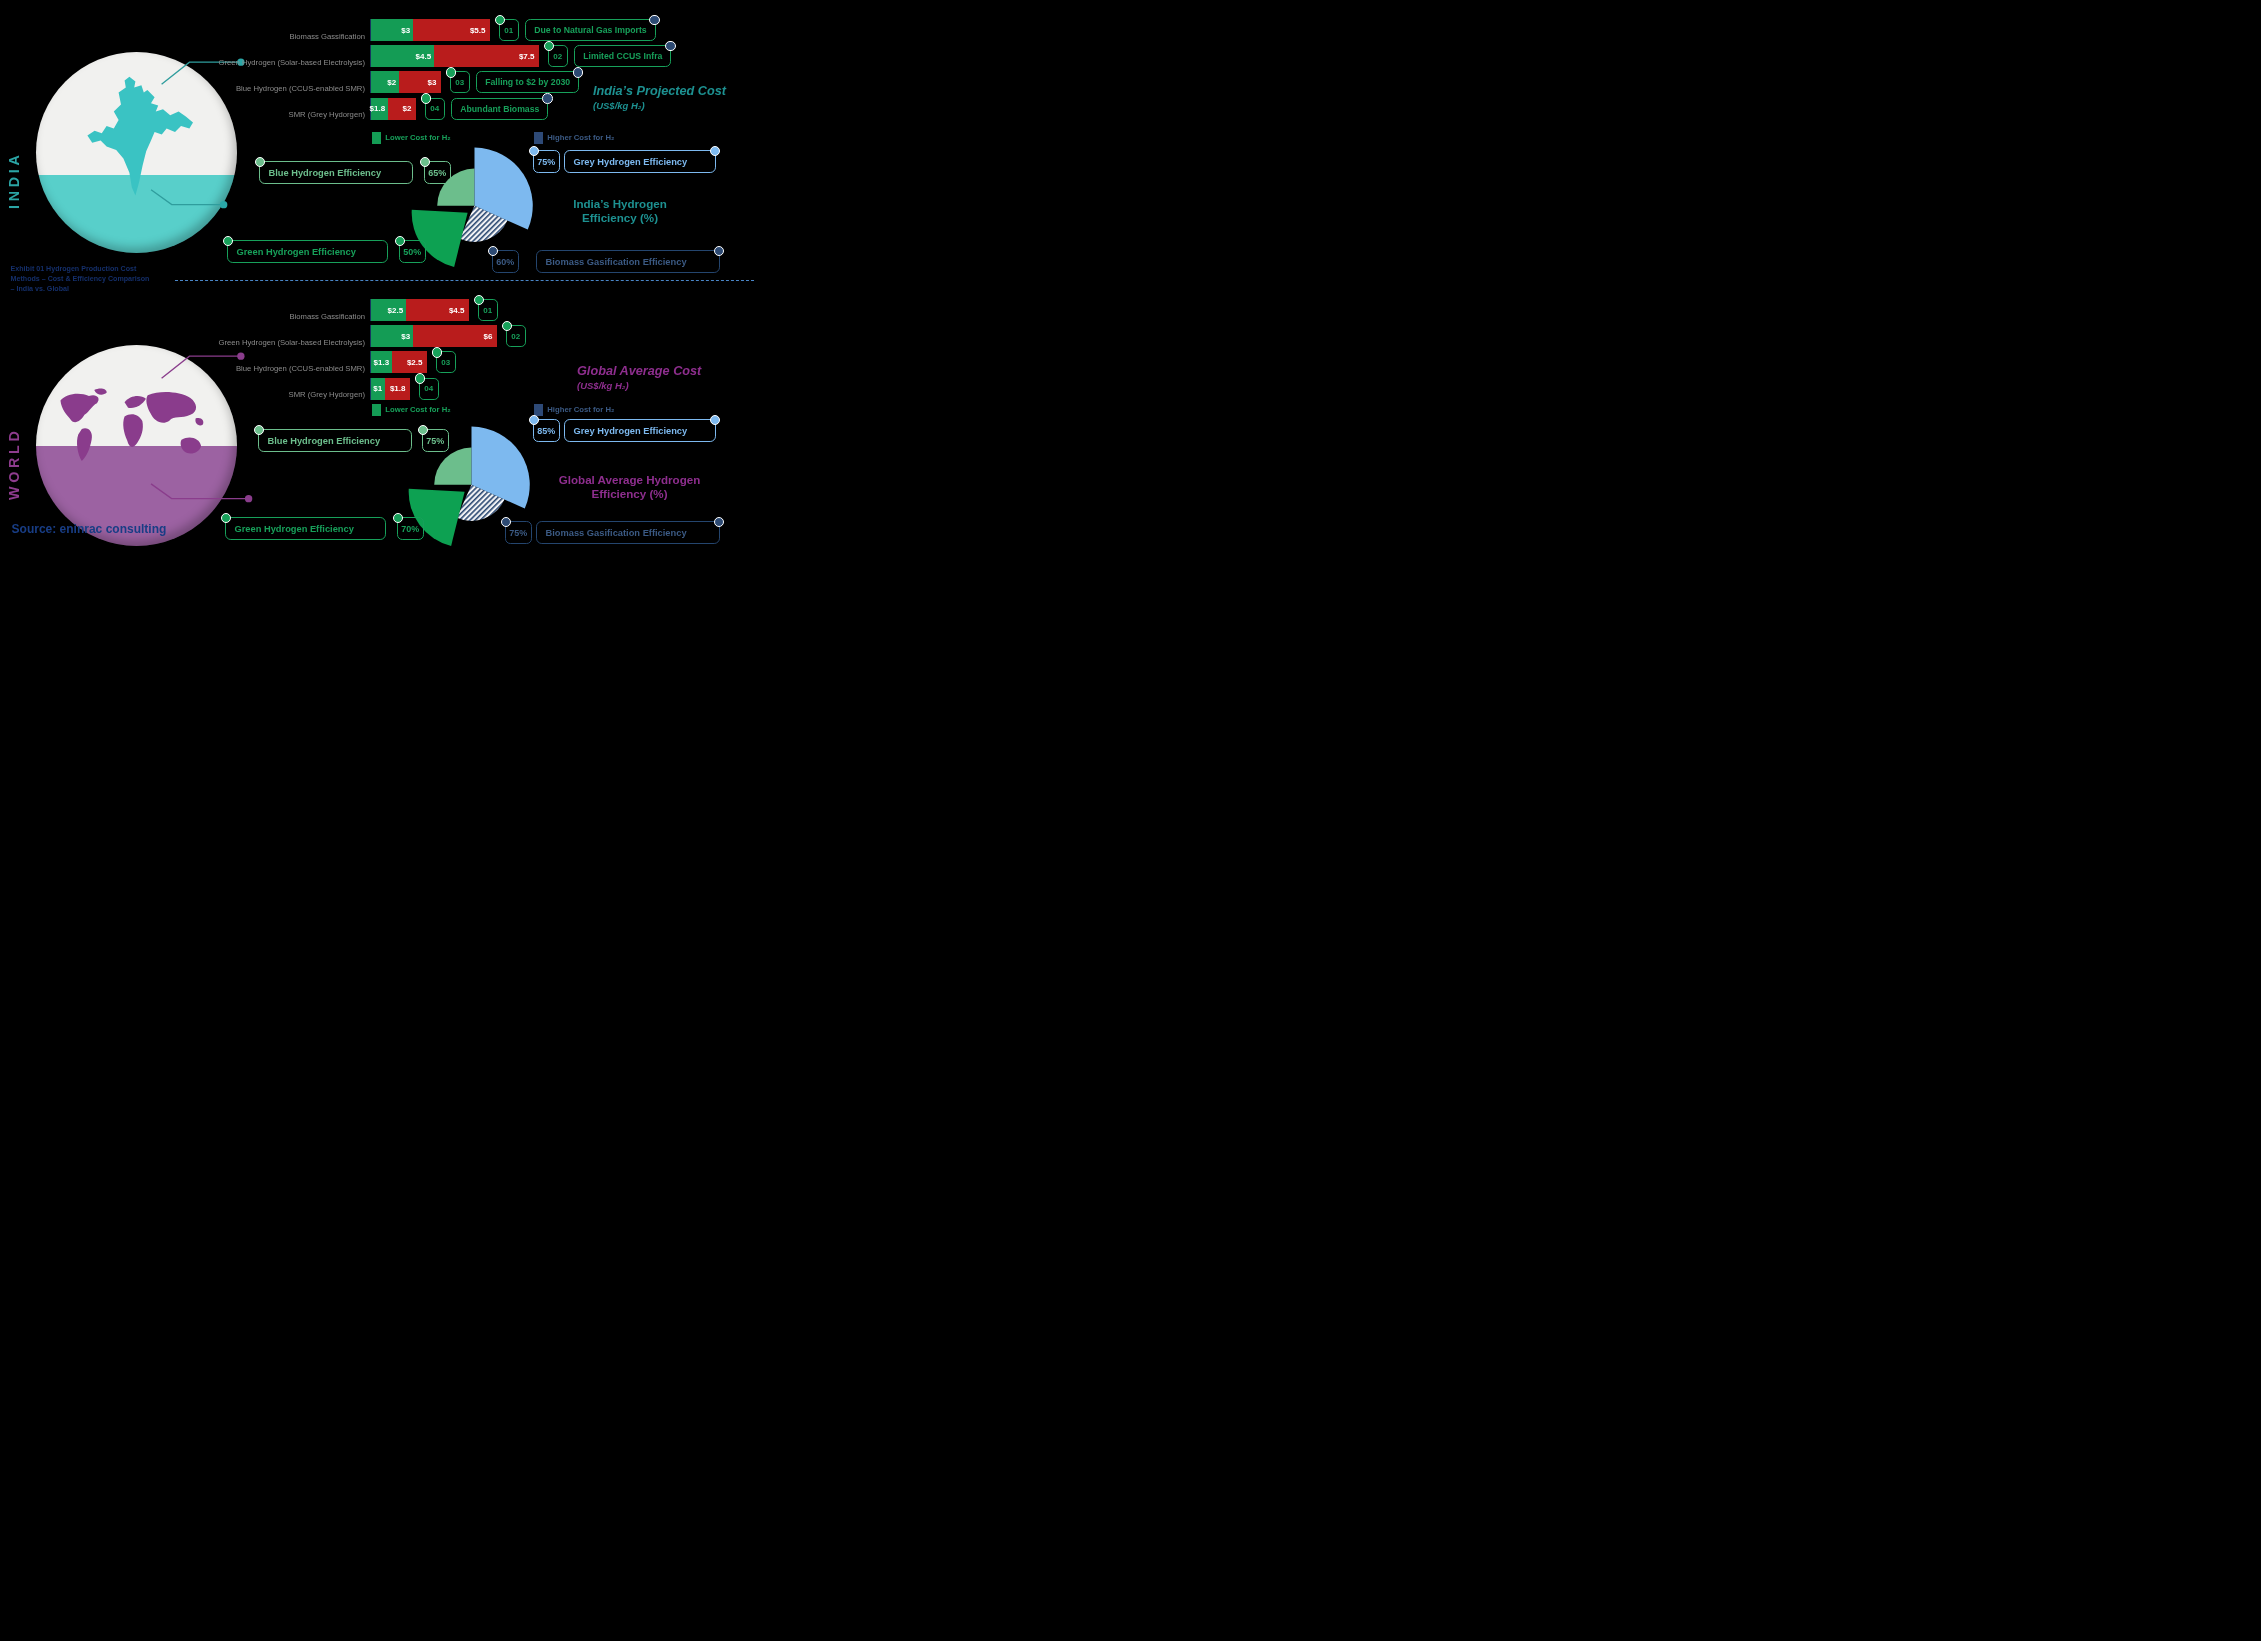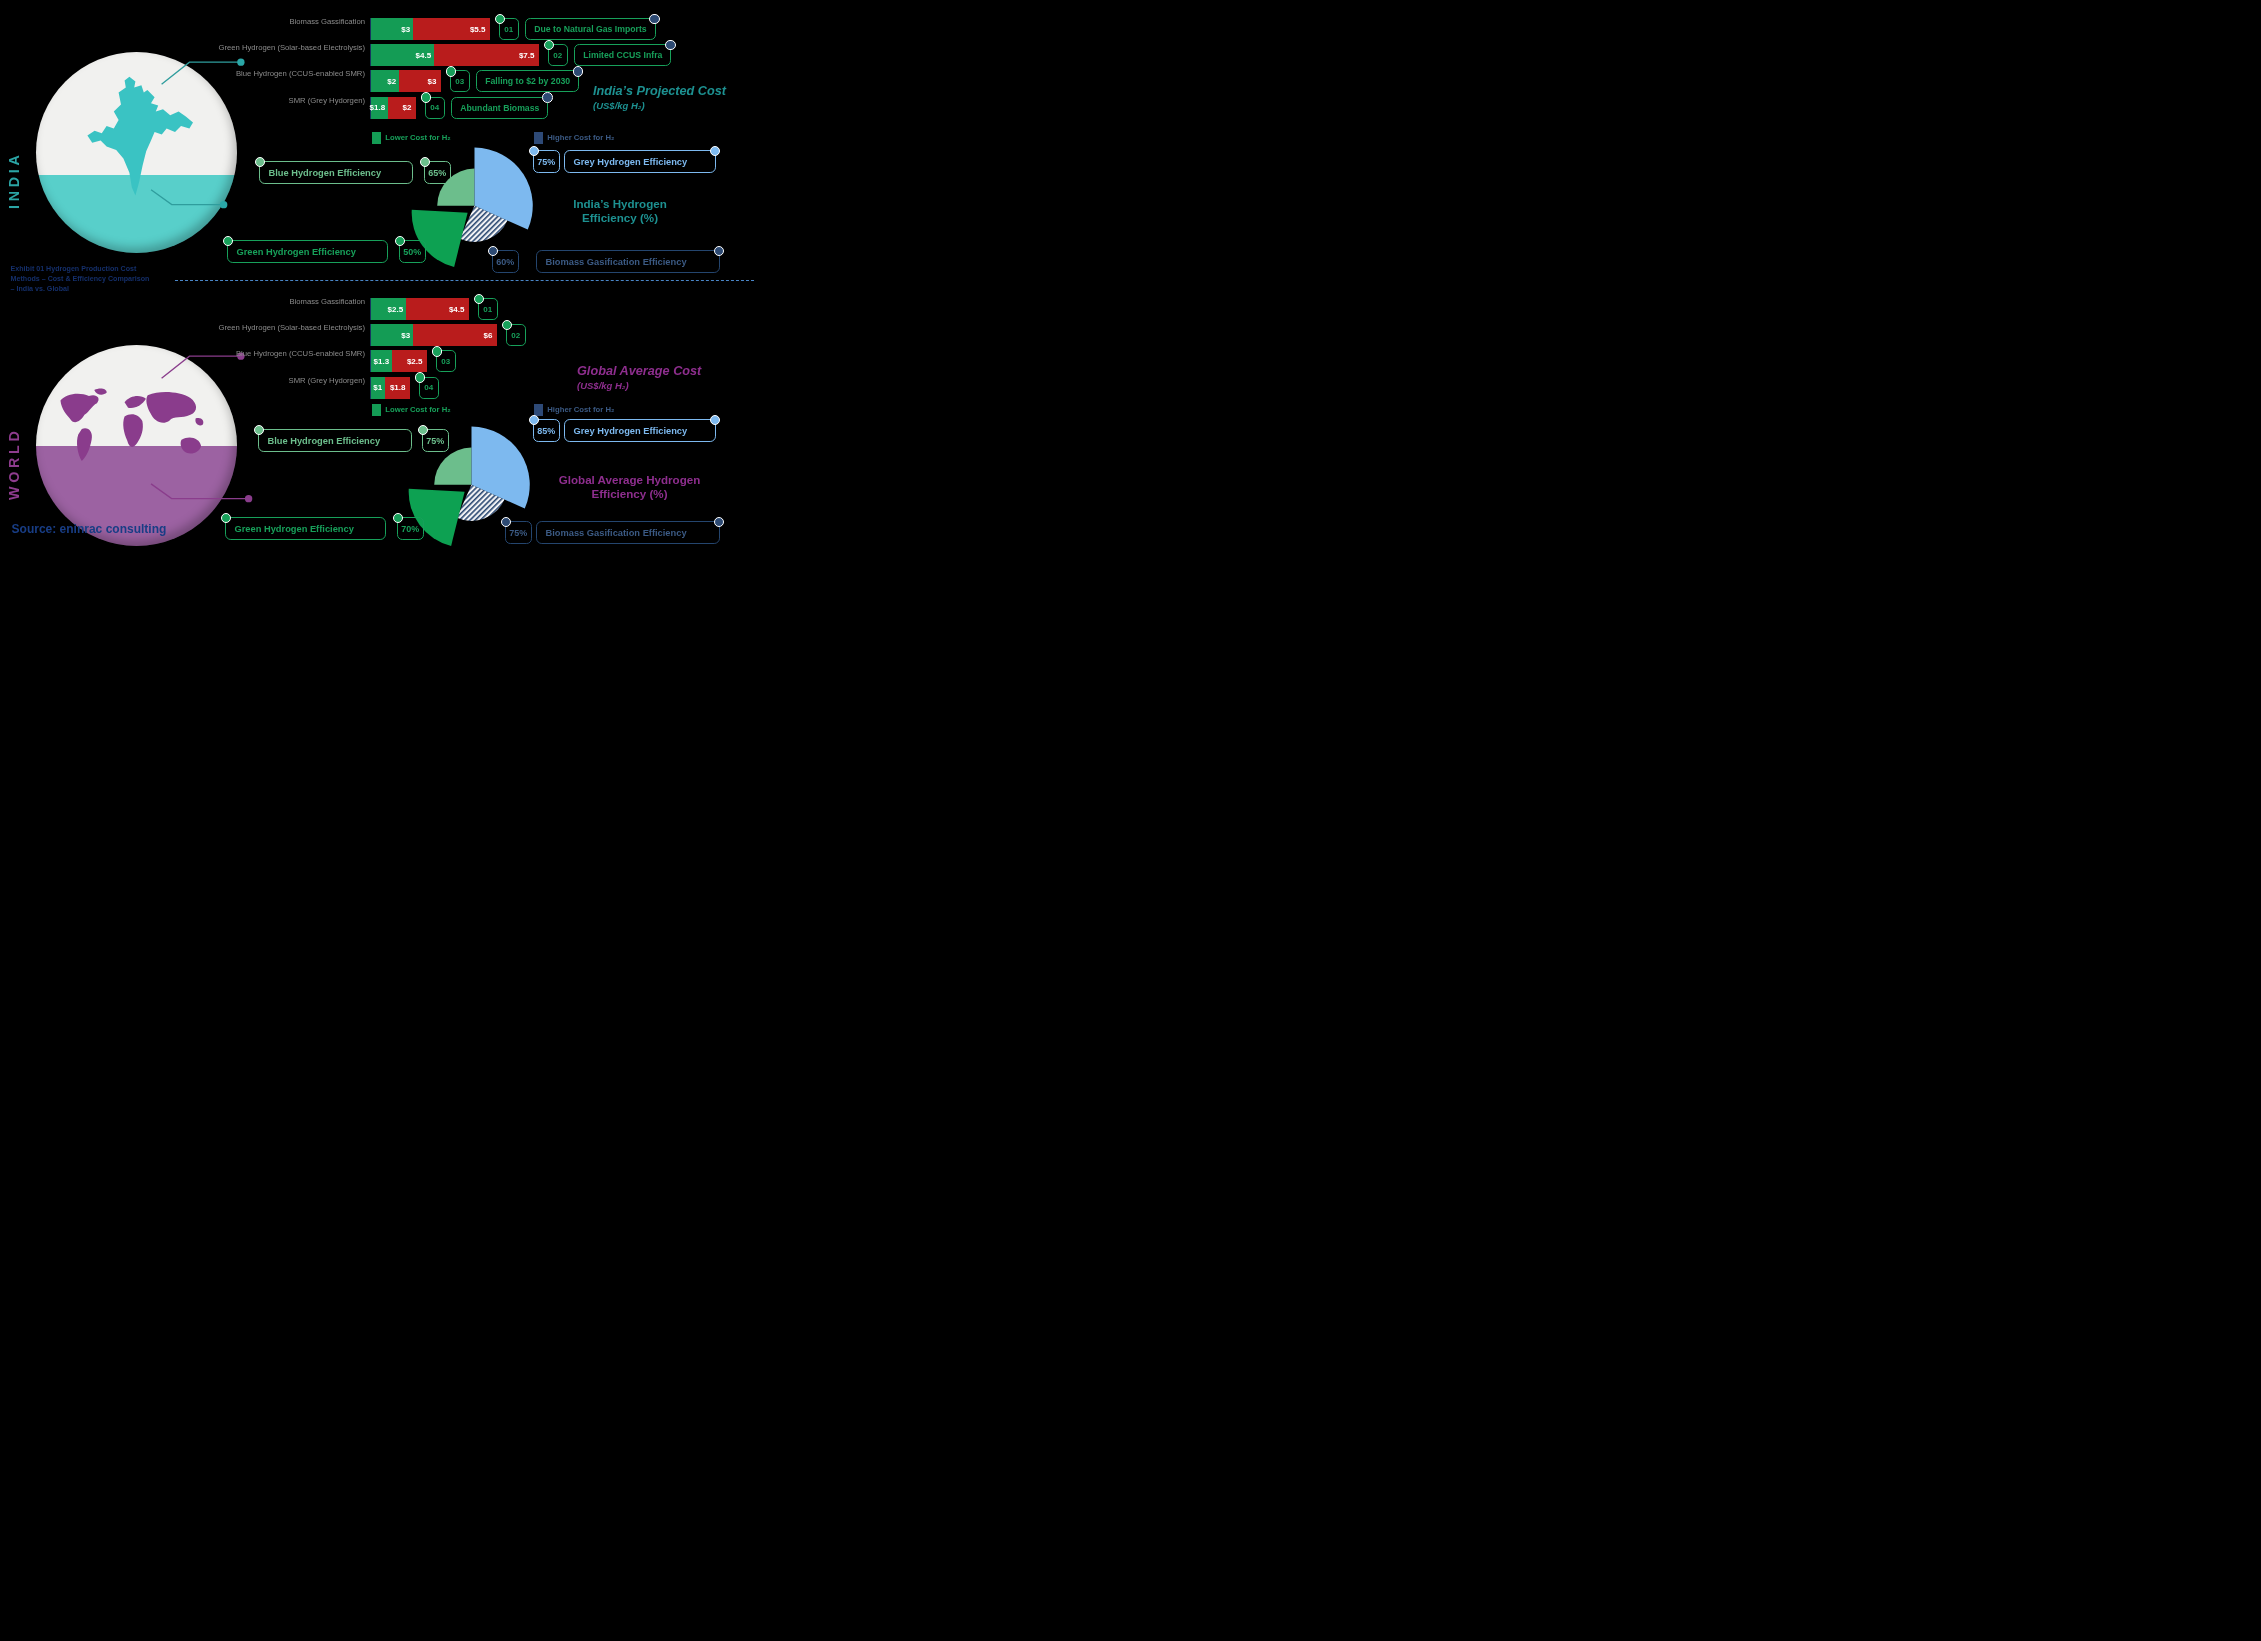--- a/index.html
+++ b/index.html
@@ -13,21 +13,21 @@
                  box-shadow:inset -3.2px -5.3px 9.5px rgba(0,0,0,.25);}
   .region-circle.india{background:linear-gradient(#f1f1ef 0 61%,#58cfca 61% 100%);}
   .region-circle.world{background:linear-gradient(#f1f1ef 0 50%,#9c62a2 50% 100%);}
   .region-label{position:absolute;writing-mode:vertical-rl;transform:rotate(180deg);
                 font-weight:bold;font-size:14.3px;letter-spacing:3.7px;}
   .region-label.india{color:#2ba5a5;}
   .region-label.world{color:#8e3c8e;}
 
   
   .bars{position:absolute;width:540px;display:flex;flex-direction:column;}
-  .bar-row{display:flex;align-items:flex-start;height:23px;margin-bottom:3.2px;}
+  .bar-row{display:flex;align-items:flex-end;height:23px;margin-bottom:3.2px;}
   .bar-label{width:159px;margin-right:5.3px;color:#8c8c8c;font-size:7.7px;text-align:right;
              display:flex;align-items:center;justify-content:flex-end;line-height:1.1;}
   .bar-track{display:flex;align-items:stretch;border-left:1.1px solid #16355f;position:relative;}
   .seg{display:flex;align-items:center;justify-content:flex-end;color:#fff;font-weight:bold;
        font-size:8px;}
   .seg.low{background:#149c55;padding-right:3.2px;}
   .seg.high{background:#b91c1c;padding-right:4.8px;}
   .num-badge{position:relative;margin-left:8.5px;align-self:center;width:20px;height:22px;
              border:1.3px solid #17a05a;border-radius:4.8px;color:#17a05a;font-weight:bold;
              font-size:8px;display:flex;align-items:center;justify-content:center;}

